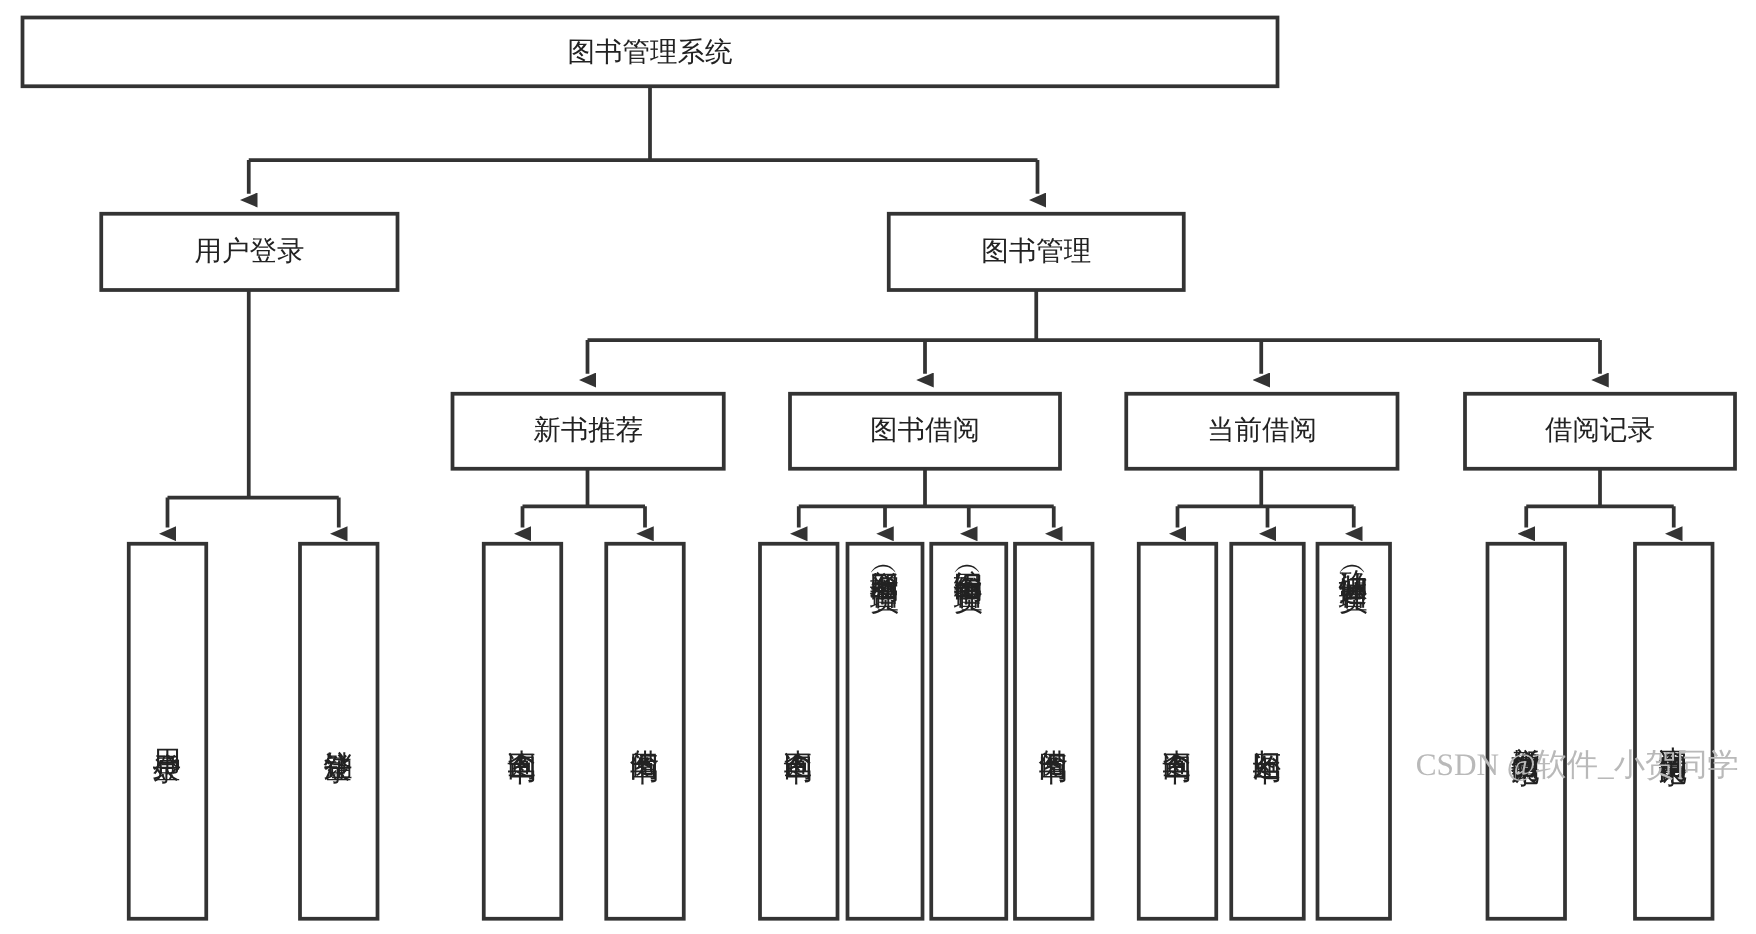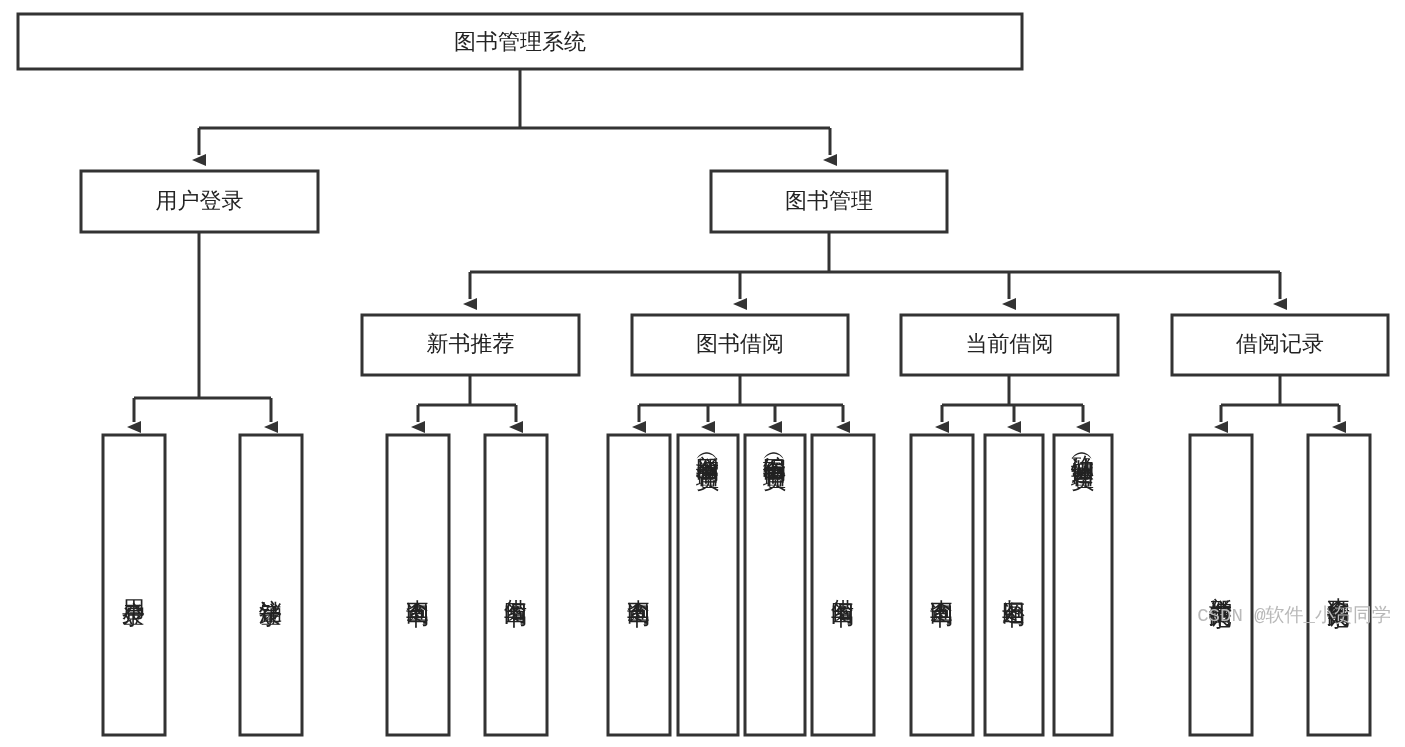--- a/index.html
+++ b/index.html
@@ -61,22 +61,22 @@
     font-size: 23px;
     line-height: 1.05;
     color: #222222;
     letter-spacing: 2px;
     white-space: nowrap;
   }
   .watermark {
     position: absolute;
     right: 14px;
     bottom: 6px;
-    font-family: Liberation Mono, monospace;
-    font-size: 19px;
+    font-family: Liberation Serif, serif;
+    font-size: 25px;
     color: #b9b9b9;
     white-space: nowrap;
     user-select: none;
   }
 </style>
 </head>
 <body>
 
 <div id="diagram-root">
 

